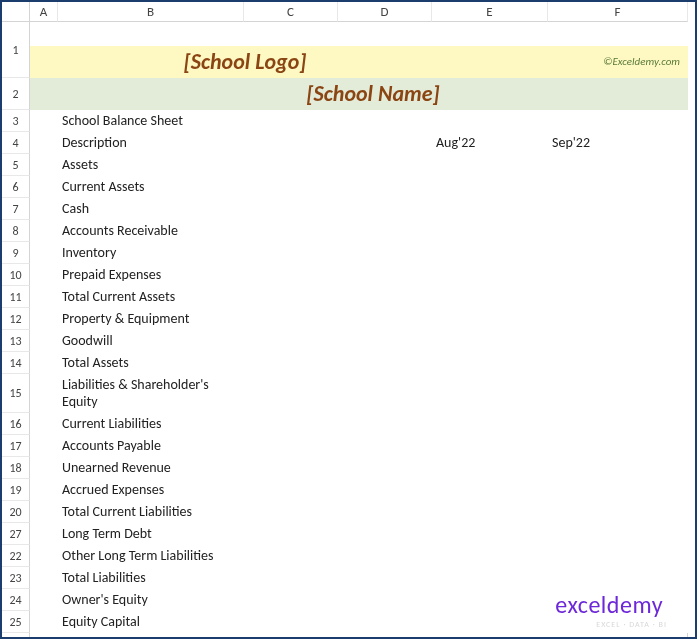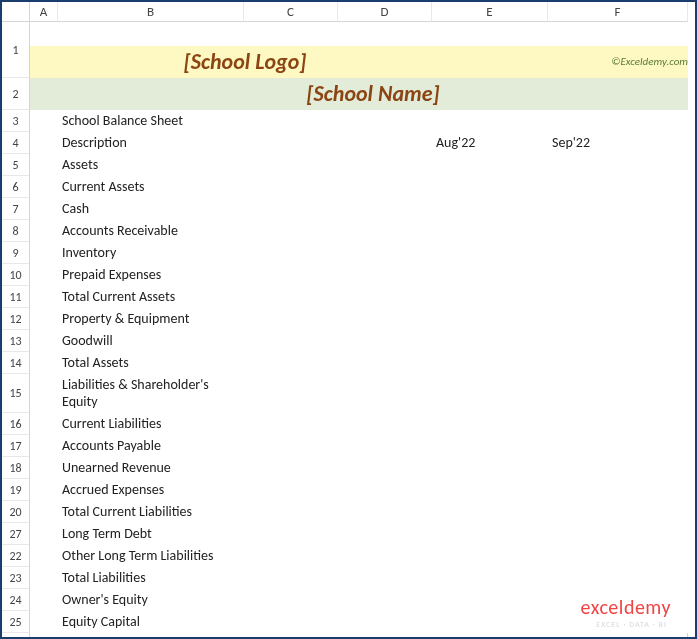--- a/index.html
+++ b/index.html
@@ -77,28 +77,28 @@
       font-weight: bold;
       font-size: 22px;
       justify-content: center;
       grid-column: span 5;
     }
     .credit {
       font-style: italic;
       font-size: 11px;
       color: #5a7a3a;
       justify-content: flex-end;
-      padding-right: 0;
+      padding-right: 8px;
     }
     .watermark {
       position: absolute;
       bottom: 18px;
-      right: 24px;
-      font-size: 20px;
-      color: #ef4444;
+      right: 32px;
+      font-size: 24px;
+      color: #6d28d9;
       font-weight: 300;
       letter-spacing: 0.5px;
     }
     .watermark-sub {
       position: absolute;
       bottom: 8px;
       right: 28px;
       font-size: 8px;
       color: #d8d8d8;
       letter-spacing: 1px;

